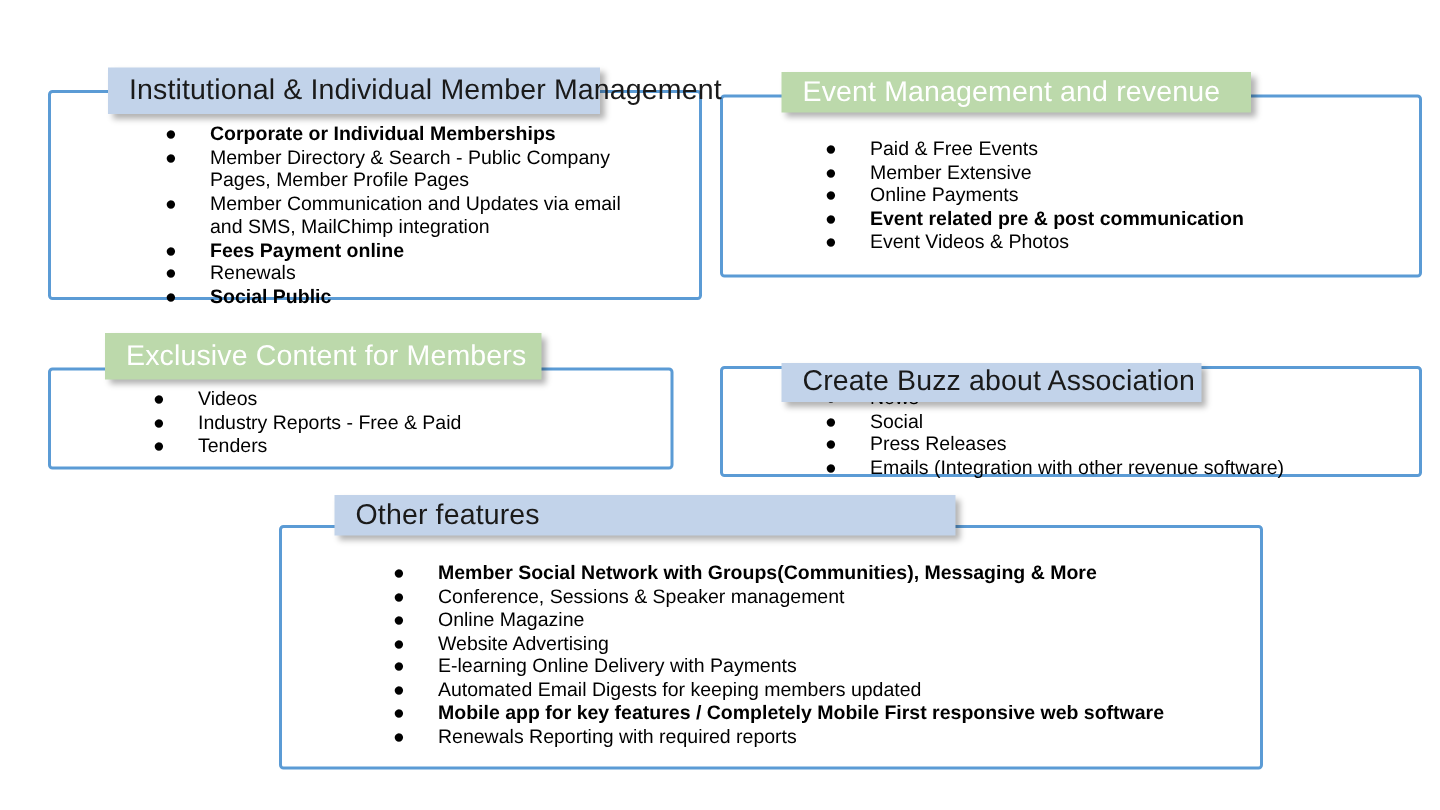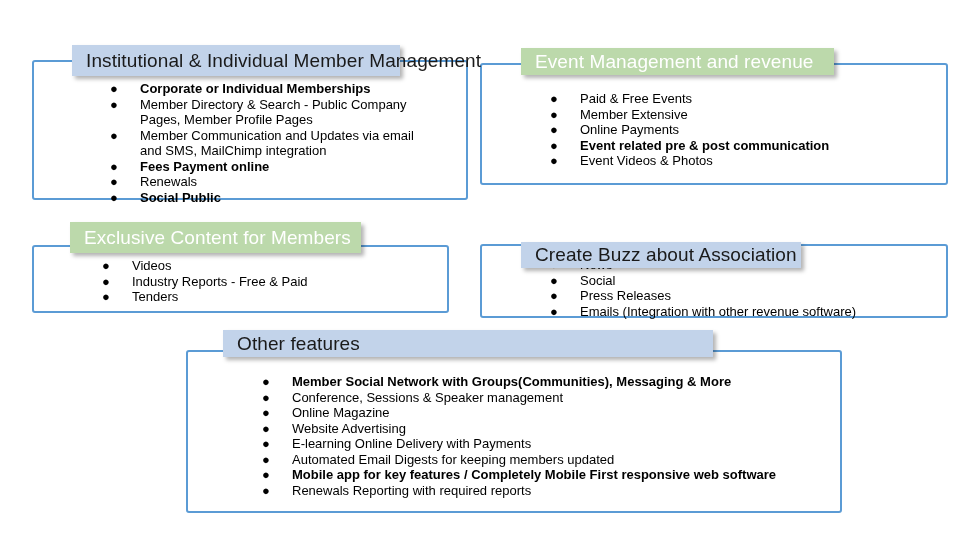--- a/index.html
+++ b/index.html
@@ -84,21 +84,21 @@
 
   #panel-3{left:32px;  top:245px; width:417px; height:68px;}
   #header-3{left:70px; top:222px; width:291px; height:31px;}
   #list-3{left:102px;  top:258px; width:320px;}
 
   #panel-4{left:480px; top:244px; width:468px; height:74px;}
   #header-4{left:521px;top:223px; width:280px; height:26px;margin-top:19px;}
   #list-4{left:550px;  top:257px; width:390px;}
 
   #panel-5{left:186px; top:350px; width:656px; height:163px;}
-  #header-5{left:223px;top:330px; width:490px; height:27px;}
+  #header-5{left:223px;top:330px; width:414px; height:27px;}
   #list-5{left:262px;  top:374px; width:560px;}
 </style>
 </head>
 <body>
 
 <div class="canvas">
 
   <div class="panel" id="panel-1"></div>
   <div class="panel-header blue" id="header-1">
     <span>Institutional &amp; Individual Member Management</span>

